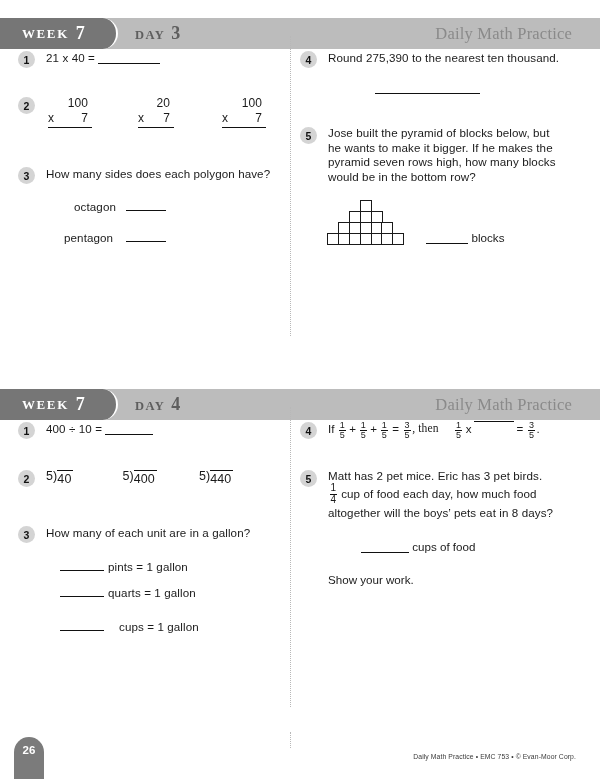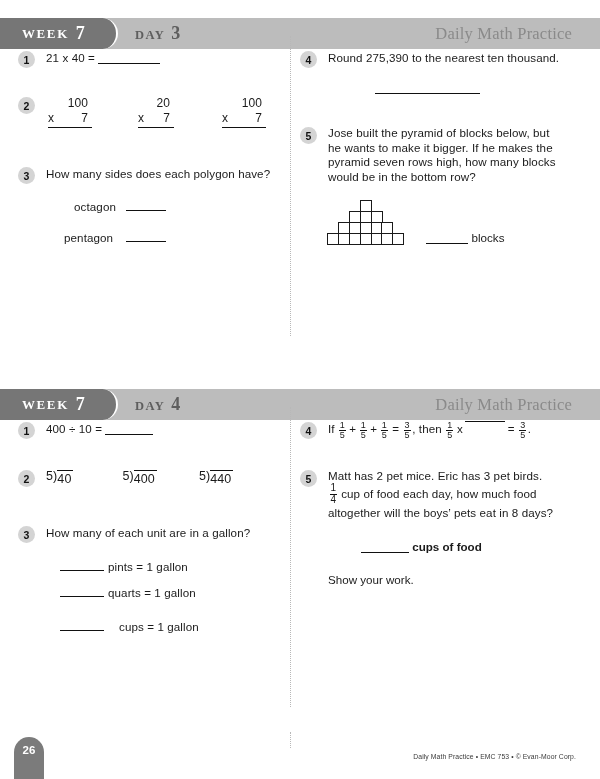--- a/index.html
+++ b/index.html
@@ -434,21 +434,21 @@
             <span style="margin:0 2px;">+</span>
             <span class="frac">
               <span class="num">1</span>
               <span class="den">5</span>
             </span>
             <span style="margin:0 3px;">=</span>
             <span class="frac">
               <span class="num">3</span>
               <span class="den">5</span>
             </span>
-            <span style="margin-right:3px;">, then</span>
+            <span style="margin-right:15px;font-family:Liberation Serif, serif;">, then</span>
             <span class="frac">
               <span class="num">1</span>
               <span class="den">5</span>
             </span>
             <span style="margin:0 2px;">x</span>
             <span class="blank-line" style="width:40px;"></span>
             <span style="margin:0 3px;">=</span>
             <span class="frac">
               <span class="num">3</span>
               <span class="den">5</span>
@@ -465,21 +465,21 @@
               <span class="frac big" style="margin-right:4px;">
                 <span class="num">1</span>
                 <span class="den">4</span>
               </span>
               <span>cup of food each day, how much food</span>
             </div>
             <div>altogether will the boys’ pets eat in 8 days?</div>
           </div>
         </div>
 
-        <div style="margin-top:20px; margin-left:61px; font-size:11.6px;font-weight:bold;">
+        <div style="margin-top:20px; margin-left:61px; font-size:11.6px;">
           <span class="blank-line" style="width:48px;"></span>
           <span>cups of food</span>
         </div>
 
         <div style="margin-top:20px; margin-left:28px; font-size:11.6px;">Show your work.</div>
       </div>
     </div>
   </div>
 
   <div class="bottom-dots"></div>

